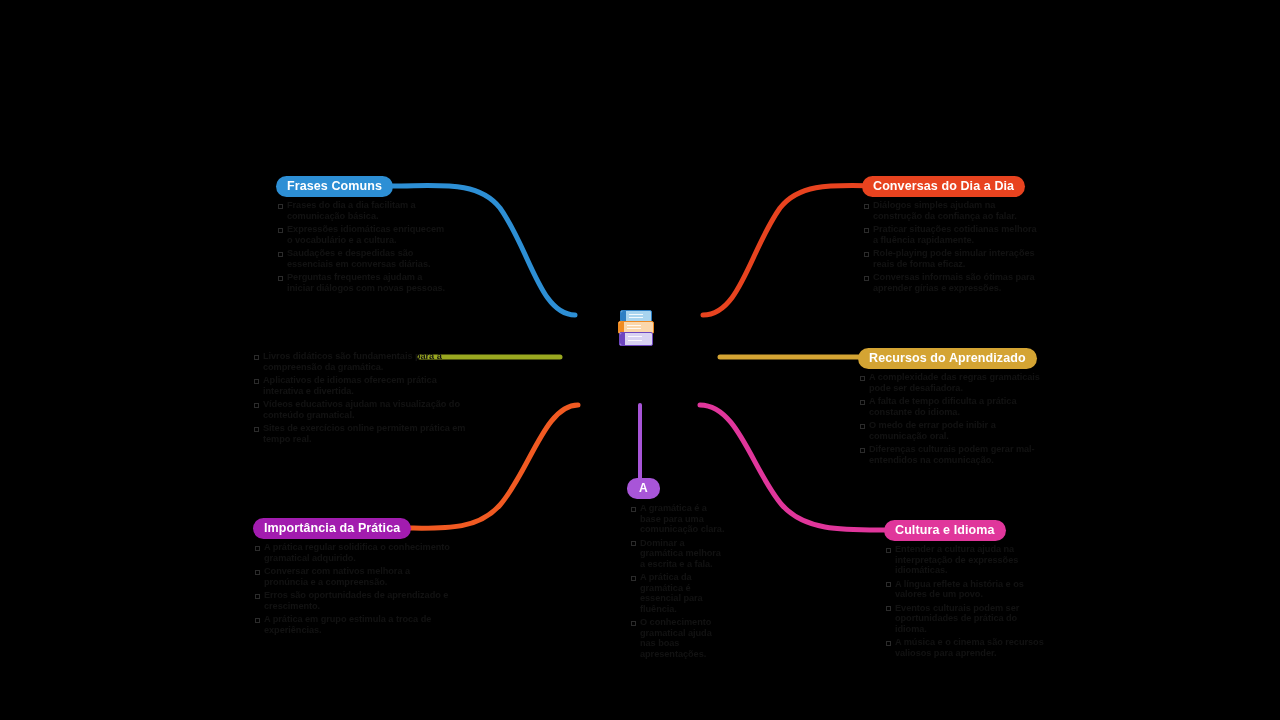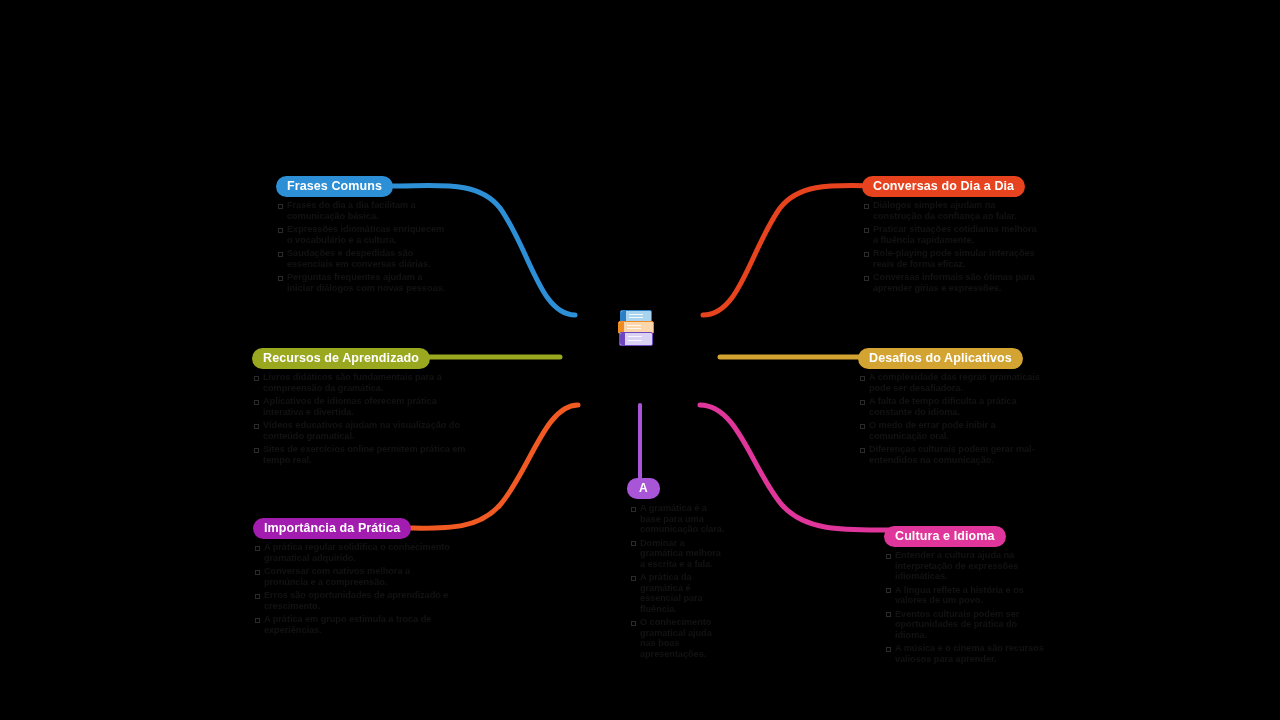--- a/index.html
+++ b/index.html
@@ -87,21 +87,21 @@
     height: 3px;
     border: 1px solid #2b2b2b;
     background: transparent;
   }
   
   #branch-frases { left: 276px; top: 176px; width: 175px; }
   #branch-conversas { left: 862px; top: 176px; width: 180px; text-decoration: underline; }
   #branch-recursos { left: 252px; top: 348px; width: 215px; }
   #branch-desafios { left: 858px; top: 348px; width: 185px; }
   #branch-pratica { left: 253px; top: 518px; width: 200px; }
-  #branch-cultura { left: 884px; top: 520px; width: 165px; margin-top: 6px; }
+  #branch-cultura { left: 884px; top: 520px; width: 165px; }
   #branch-gramatica { left: 627px; top: 478px; width: 100px; }
   #branch-gramatica .pill {
     padding: 3px 12px 4px 12px;
     border-radius: 10px;
     font-size: 12px;
   }
   #branch-gramatica ul.items { margin-top: 4px; margin-left: 2px; }
   #branch-gramatica ul.items li { font-size: 9.2px; line-height: 10.5px; }
 </style>
 </head>
@@ -158,31 +158,30 @@
     <div class="pill" style="background:#e8431f;">Conversas do Dia a Dia</div>
     <ul class="items">
       <li>Diálogos simples ajudam na construção da confiança ao falar.</li>
       <li>Praticar situações cotidianas melhora a fluência rapidamente.</li>
       <li>Role-playing pode simular interações reais de forma eficaz.</li>
       <li>Conversas informais são ótimas para aprender gírias e expressões.</li>
     </ul>
   </div>
 
   <div class="branch" id="branch-recursos">
-    <div class="pill" style="background:#9aa820;">Recursos de Aprendizado</div>
     <ul class="items">
       <li>Livros didáticos são fundamentais para a compreensão da gramática.</li>
       <li>Aplicativos de idiomas oferecem prática interativa e divertida.</li>
       <li>Vídeos educativos ajudam na visualização do conteúdo gramatical.</li>
       <li>Sites de exercícios online permitem prática em tempo real.</li>
     </ul>
   </div>
 
   <div class="branch" id="branch-desafios">
-    <div class="pill" style="background:#d4a433;">Desafios do Aplicativos</div>
+    <div class="pill" style="background:#d4a433;">Recursos do Aprendizado</div>
     <ul class="items">
       <li>A complexidade das regras gramaticais pode ser desafiadora.</li>
       <li>A falta de tempo dificulta a prática constante do idioma.</li>
       <li>O medo de errar pode inibir a comunicação oral.</li>
       <li>Diferenças culturais podem gerar mal-entendidos na comunicação.</li>
     </ul>
   </div>
 
   <div class="branch" id="branch-pratica">
     <div class="pill" style="background:#a21caf;">Importância da Prática</div>

